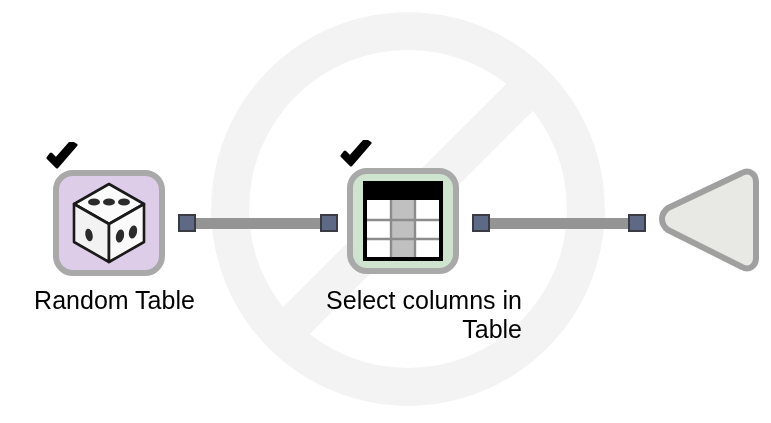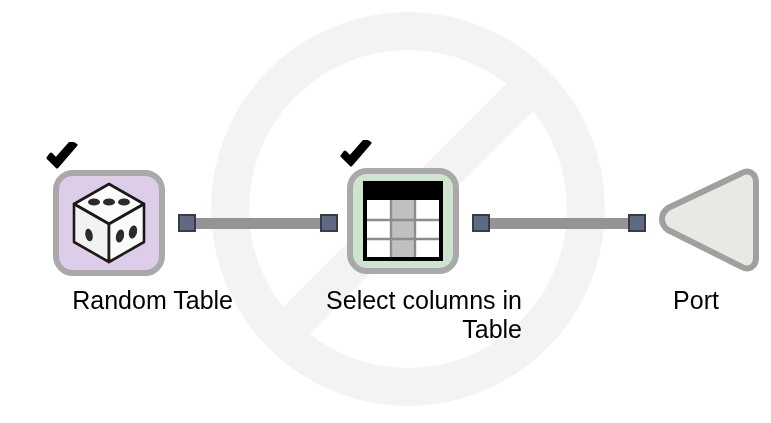--- a/index.html
+++ b/index.html
@@ -55,24 +55,23 @@
   .node-label {
     position: absolute;
     text-align: center;
     color: #000000;
     font-size: 25px;
     line-height: 29px;
     font-family: "Liberation Sans", sans-serif;
     white-space: pre-line;
   }
   .label-random {
-    left: 12px;
+    left: 4px;
     top: 286px;
     width: 221px;
-    text-align: right;
   }
   .label-selectcols {
     left: 286px;
     top: 286px;
     width: 236px;
     text-align: right;
   }
   .label-port {
     left: 620px;
     top: 286px;
@@ -196,15 +195,14 @@
       <path d="M12 54 C12 50 14 46 18 43 L92 8 C99 4 106 9 106 17 L106 93
                C106 101 99 106 92 102 L18 65 C14 62 12 58 12 54 Z" fill="#e8e8e4" stroke="#a0a0a0" stroke-width="6" stroke-linejoin="round"></path>
     </svg>
   </div>
 
   <div class="node-label label-random">Random Table</div>
 
   <div class="node-label label-selectcols">Select columns in
 Table</div>
 
-  <div class="node-label label-port">Port</div>
 
 </div>
 
 </body></html>

